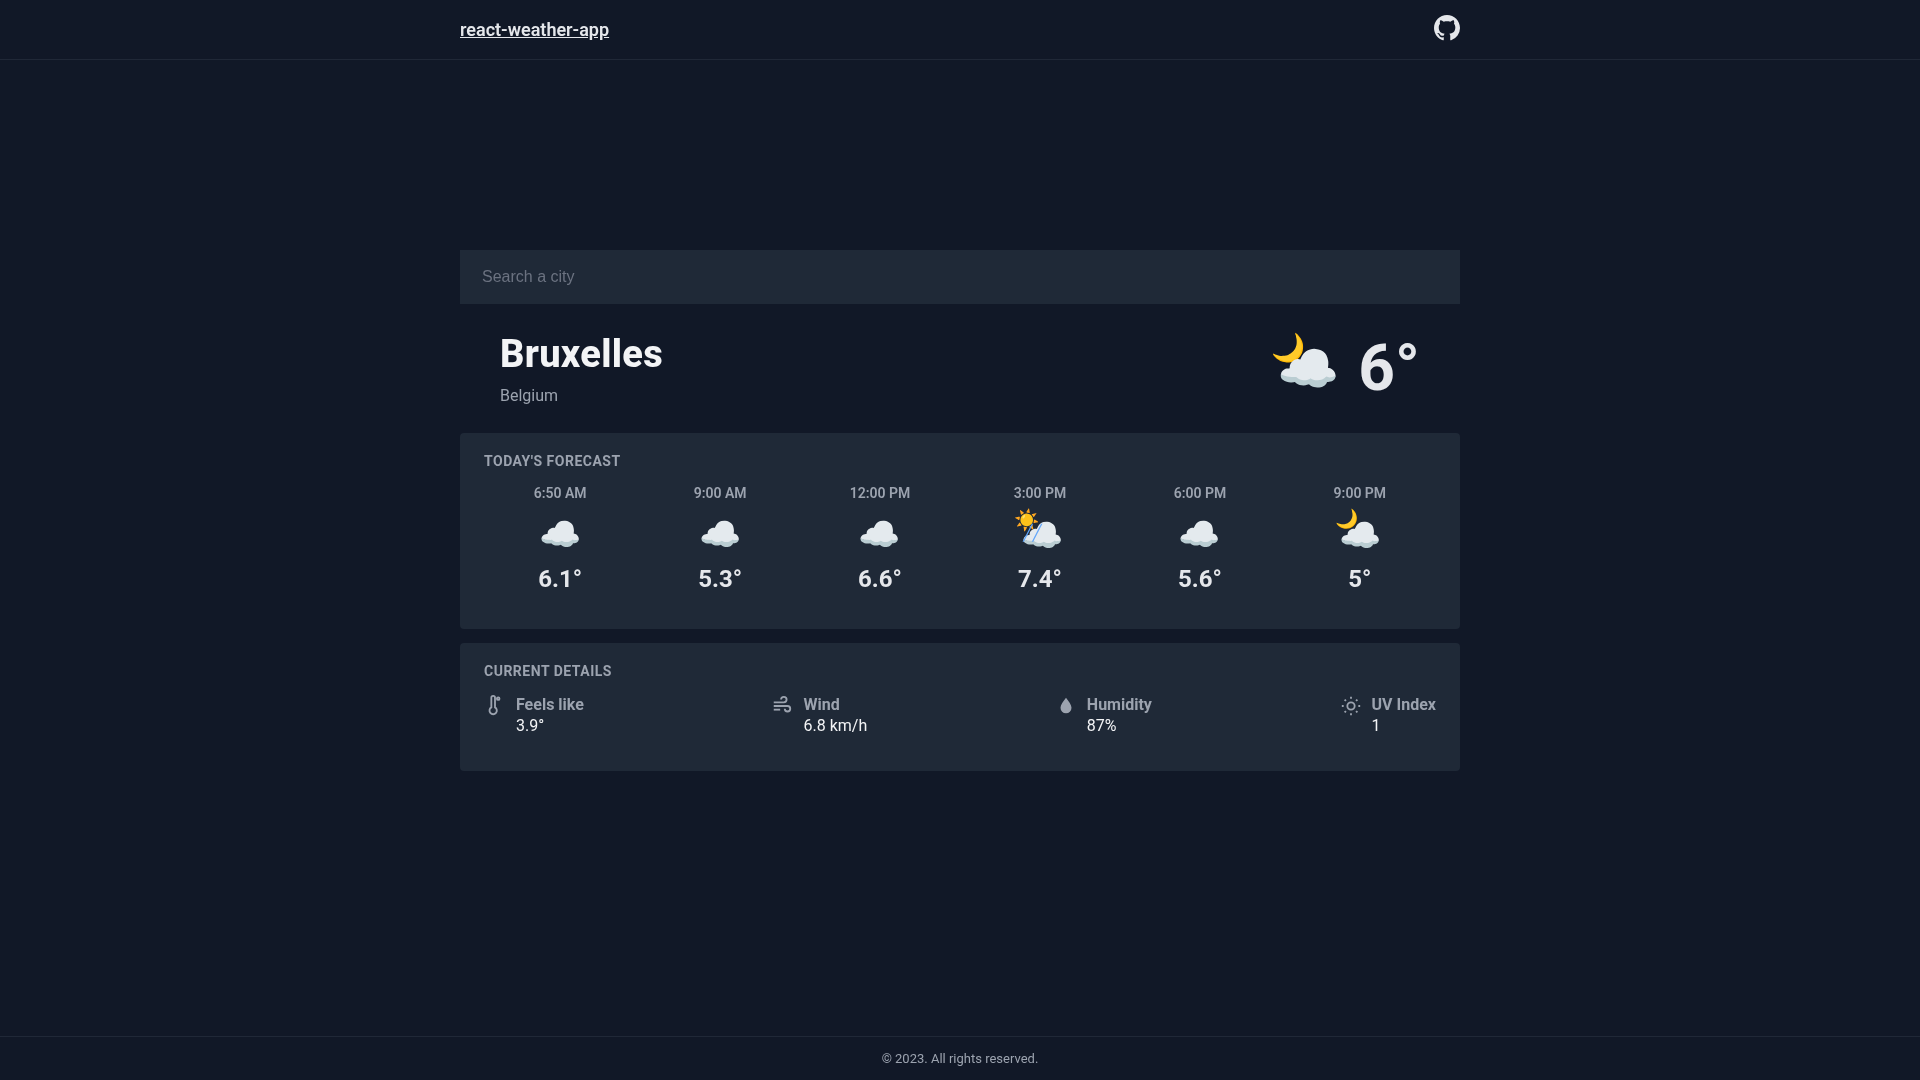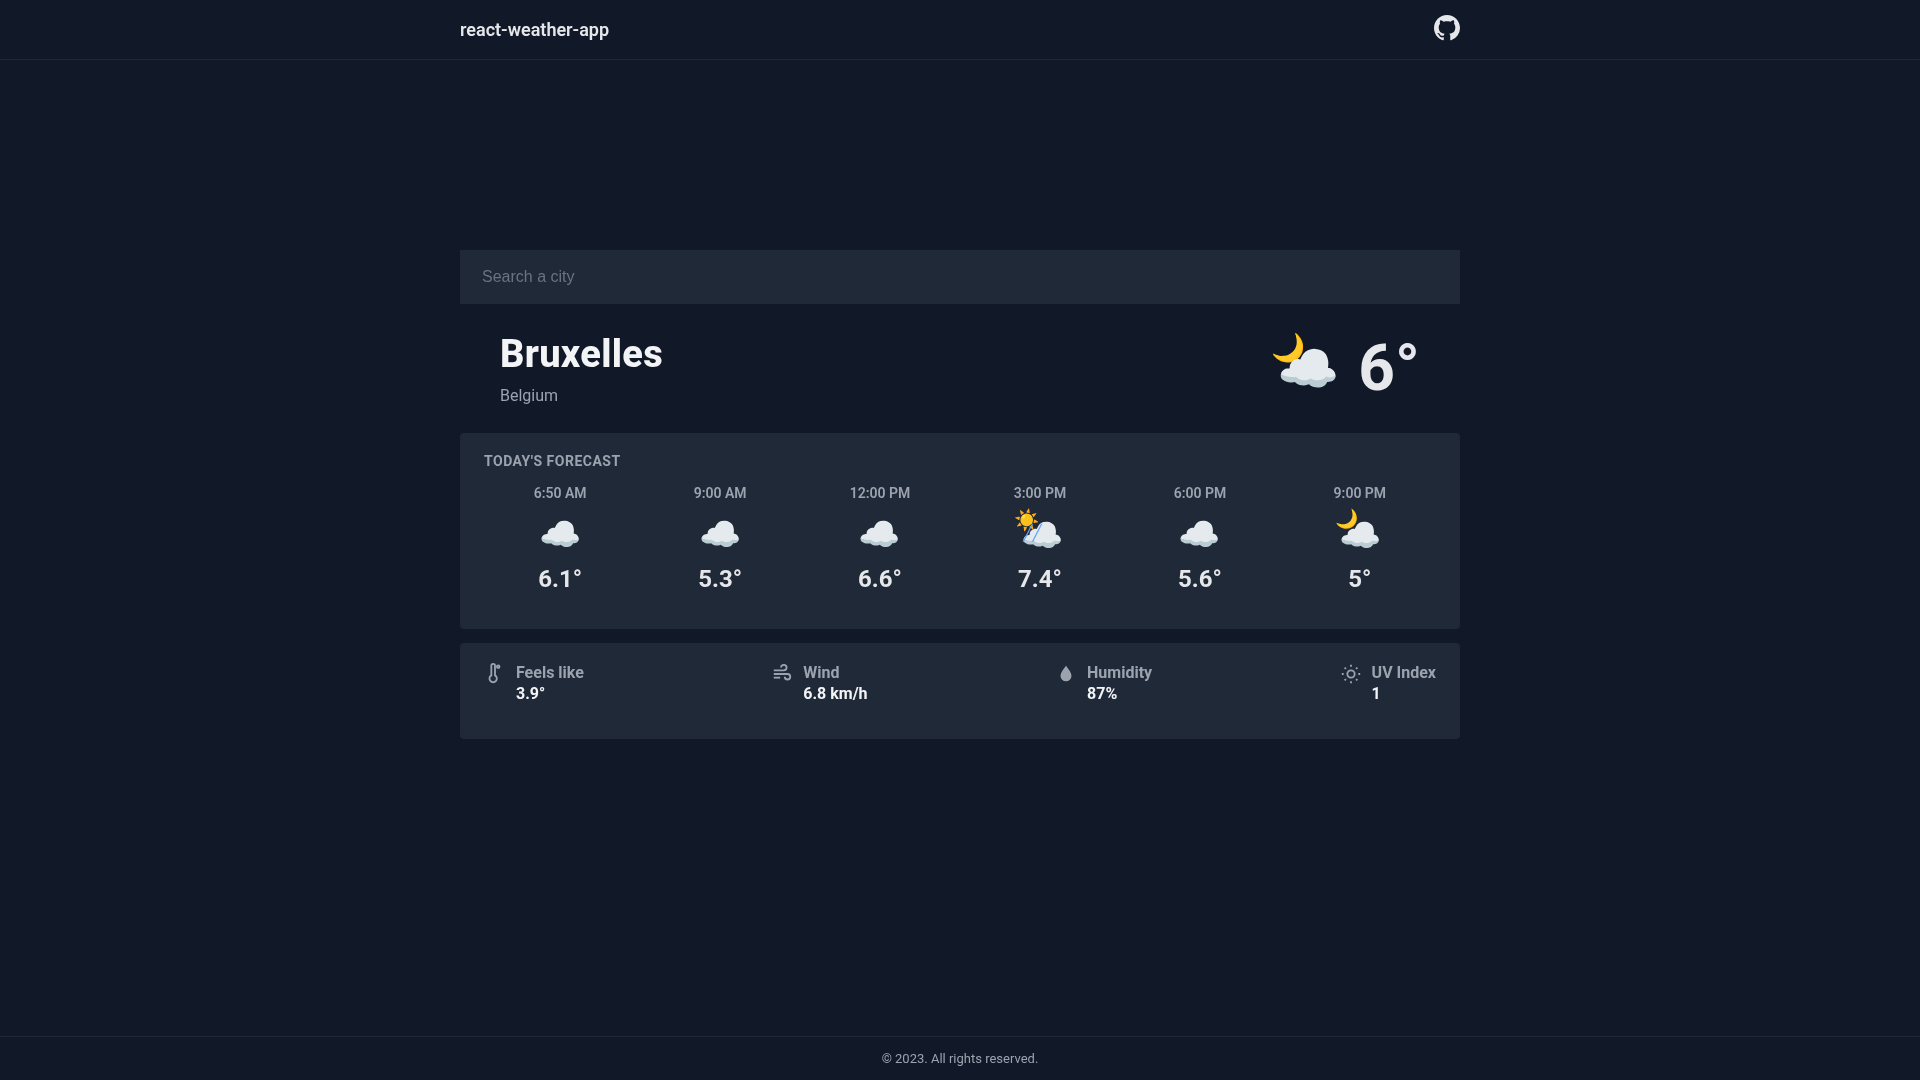--- a/index.html
+++ b/index.html
@@ -20,20 +20,21 @@
     font-family: -apple-system, BlinkMacSystemFont, "Segoe UI", Roboto, "Helvetica Neue", Arial, sans-serif;
     overflow: hidden;
   }
   .topbar {
     height: 60px;
     border-bottom: 1px solid rgba(55,65,81,0.4);
     display: flex;
     align-items: center;
     justify-content: space-between;
     padding: 0 460px 0 460px;
+    text-decoration: underline;
   }
   .app-title {
     font-size: 18px;
     font-weight: 600;
     color: #e5e7eb;
   }
   .gh-link svg { width: 26px; height: 26px; fill: #e5e7eb; }
   .gh-link { display:flex; align-items:center; }
 
   .main {
@@ -147,21 +148,21 @@
     stroke-width: 2;
   }
   .detail-icon .fillable { fill: var(--text-muted); stroke: none; }
   .detail-label {
     font-size: 16px;
     font-weight: 700;
     color: var(--text-muted);
   }
   .detail-value {
     font-size: 16px;
-    font-weight: 700;
+    font-weight: 400;
     color: #f3f4f6;
     margin-top: 2px;
   }
 
   .footer {
     position: fixed;
     bottom: 0;
     left: 0;
     right: 0;
     height: 44px;
@@ -253,20 +254,21 @@
         <div class="fc-icon">
             <span class="wicon wicon-sm"><span style="position:relative;display:inline-block;width:1.3em;height:1em;"><span style="position:absolute;left:-0.15em;top:-0.25em;font-size:0.55em;">🌙</span><span style="position:absolute;left:0.05em;top:0.05em;">☁️</span></span></span>
           </div>
         <div class="fc-temp">5°</div>
       </div>
 
     </div>
   </div>
 
   <div class="card">
+    <div class="card-title">CURRENT DETAILS</div>
     <div class="details-row">
 
       <div class="detail">
         <span class="detail-icon">
           <svg viewBox="0 0 24 24">
               <path d="M12 3v10.5a4 4 0 1 1-4 0V3a2 2 0 1 1 4 0z"></path>
               <circle cx="15.5" cy="4" r="1.4"></circle>
             </svg>
         </span>
         <div>

